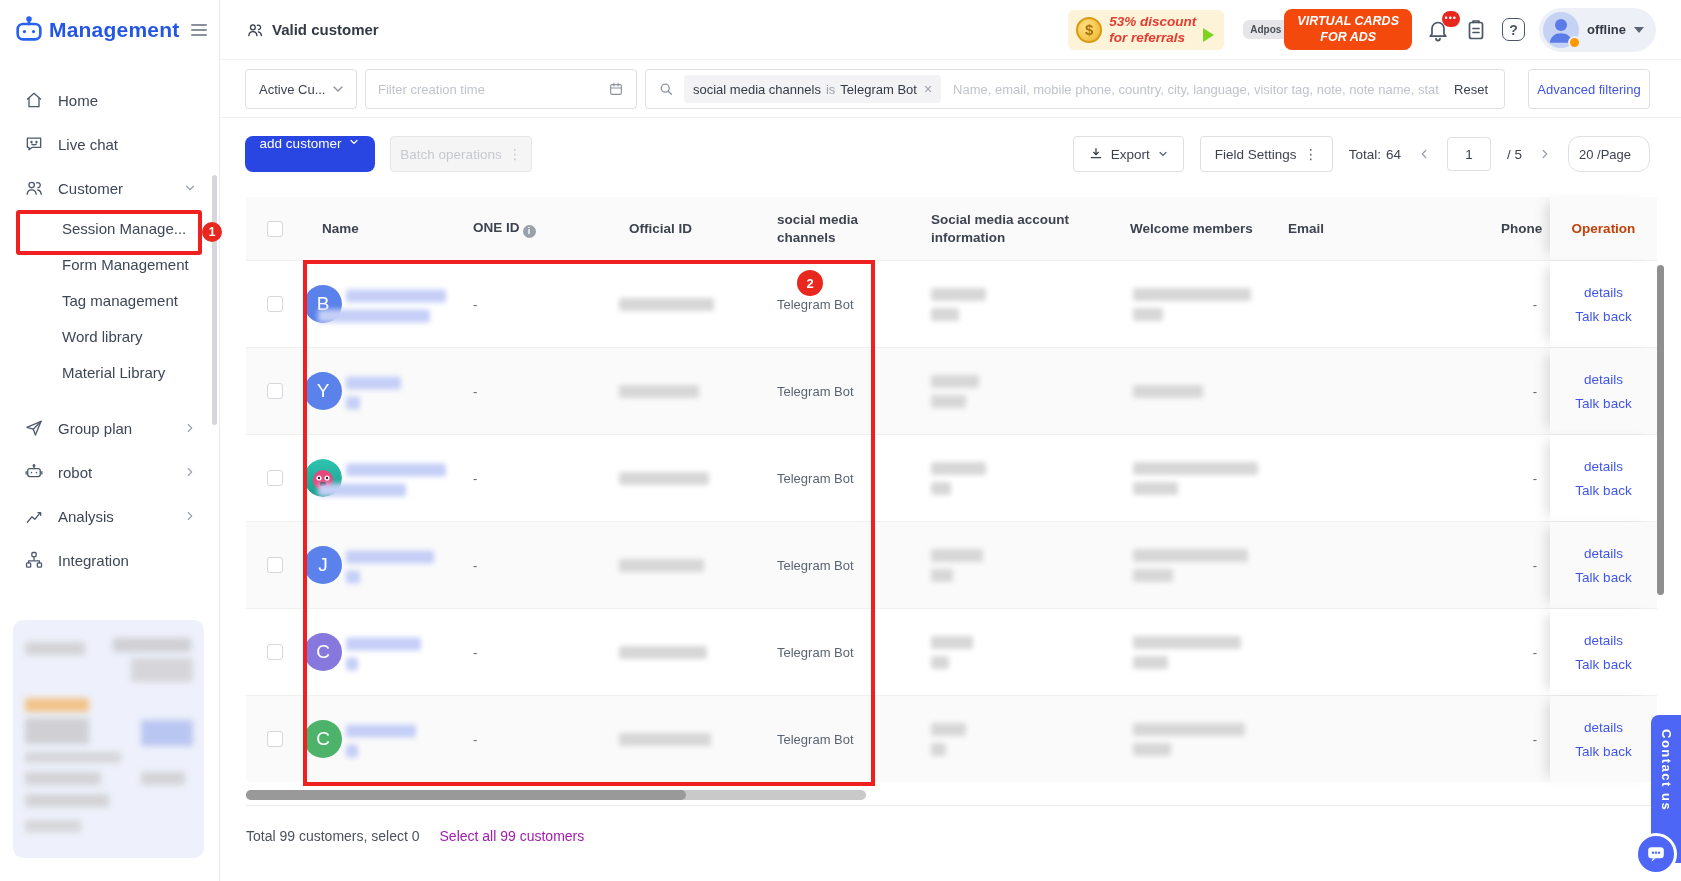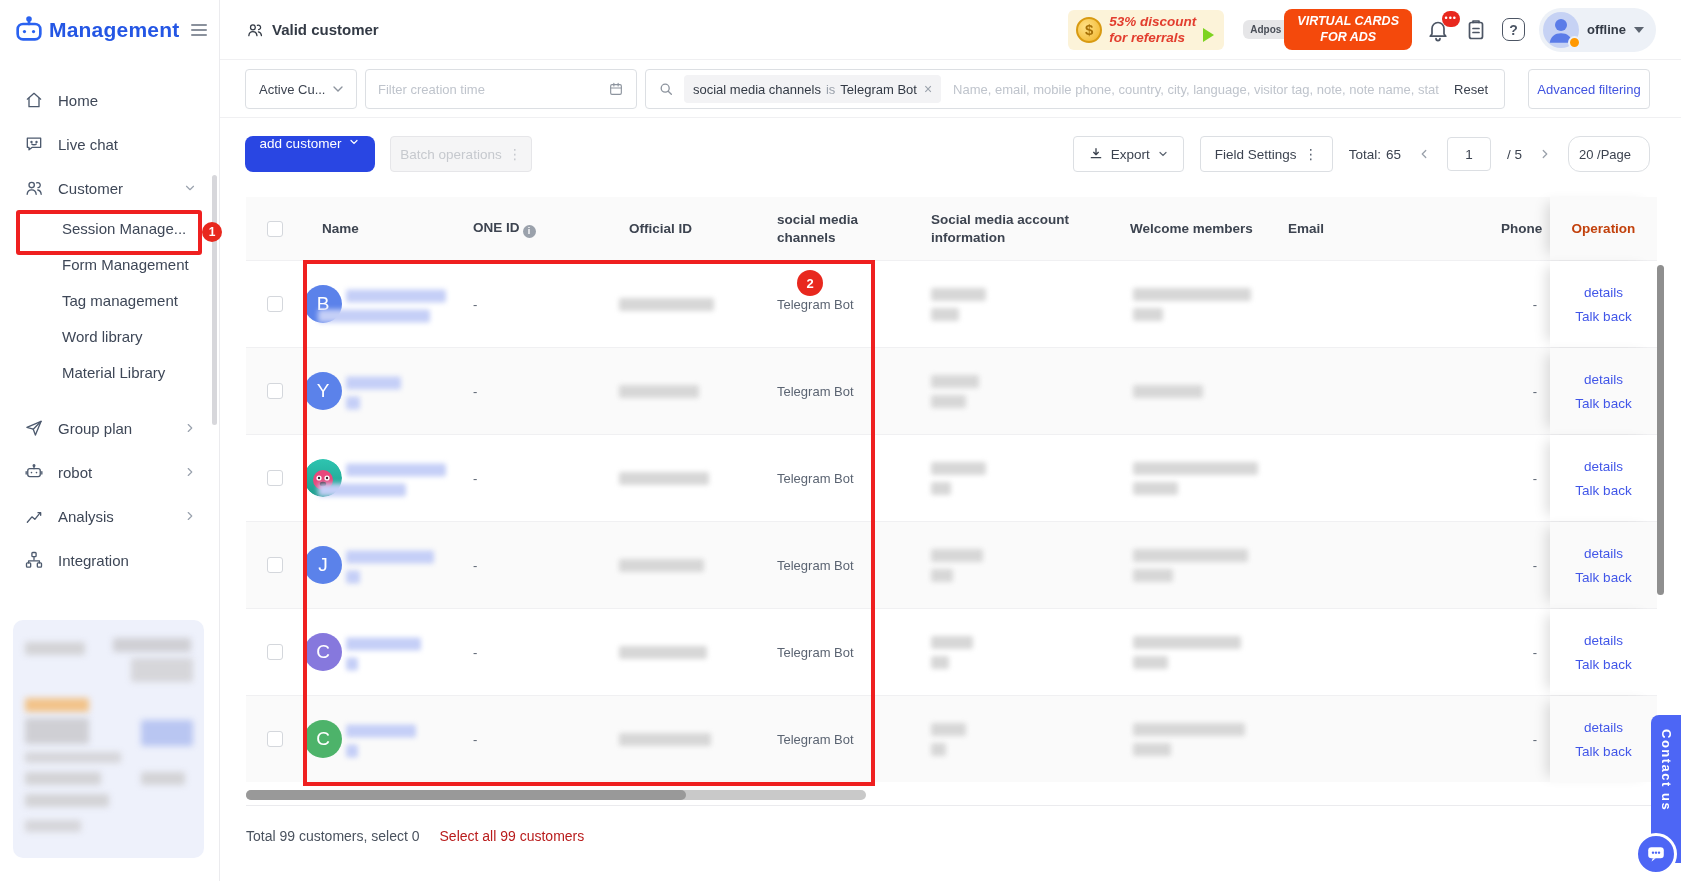--- a/index.html
+++ b/index.html
@@ -129,21 +129,21 @@
   .thead .opcell { font-weight:bold; color:#c2410c; }
   .oplink { color:#4156e8; font-size:13.5px; cursor:pointer; }
 
   .vscroll { position:absolute; left:1437px; top:205px; width:7px; height:330px; background:#8f8f8f; border-radius:4px; }
   .hscroll { position:absolute; left:26px; top:730px; width:620px; height:10px; background:#c9c9c9; border-radius:5px; }
   .hscroll .thumb { position:absolute; left:0; top:0; width:440px; height:10px; background:#999; border-radius:5px; }
 
   .tfoot { position:absolute; left:26px; top:745px; width:1411px; border-top:1px solid #ebebee;
     padding-top:22px; display:flex; gap:20px; font-size:14px; }
   .tfoot .sum { color:#4a525e; }
-  .tfoot .sel-all { color:#b91c1c; cursor:pointer; }
+  .tfoot .sel-all { color:#a21caf; cursor:pointer; }
 
   
   .anno-box { position:absolute; border:4px solid #ef2020; z-index:20; pointer-events:none; }
   .anno-box1 { left:16px; top:210px; width:186px; height:45px; border-radius:3px; }
   .anno-box2 { left:303px; top:260px; width:572px; height:526px; }
   .anno-badge { position:absolute; background:#e8281e; color:#fff; border-radius:50%; z-index:21;
     display:flex; align-items:center; justify-content:center; font-size:12px; font-weight:bold; }
   .badge1 { left:202px; top:222px; width:20px; height:20px; }
   .badge2 { left:797px; top:270px; width:26px; height:26px; font-size:13px; }
 
@@ -390,21 +390,21 @@
             <svg viewBox="0 0 24 24" fill="none" stroke="#5a6370" stroke-width="2.4" stroke-linecap="round">
                 <path d="M6 9l6 6 6-6"></path>
               </svg></span>
         </div>
         <div class="wbtn">
           <span>Field Settings</span>
           <span class="dots">⋮</span>
         </div>
         <div class="total">
           <span>Total:</span>
-          <span>65</span>
+          <span>64</span>
         </div>
         <span class="pg-arrow">
           <svg viewBox="0 0 24 24" fill="none" stroke="currentColor" stroke-width="2.2" stroke-linecap="round" stroke-linejoin="round">
               <path d="M15 6l-6 6 6 6"></path>
             </svg></span>
         <div class="pg-box">1</div>
         <span class="pg-total">/ 5</span>
         <span class="pg-arrow">
           <svg viewBox="0 0 24 24" fill="none" stroke="currentColor" stroke-width="2.2" stroke-linecap="round" stroke-linejoin="round">
               <path d="M9 6l6 6-6 6"></path>

